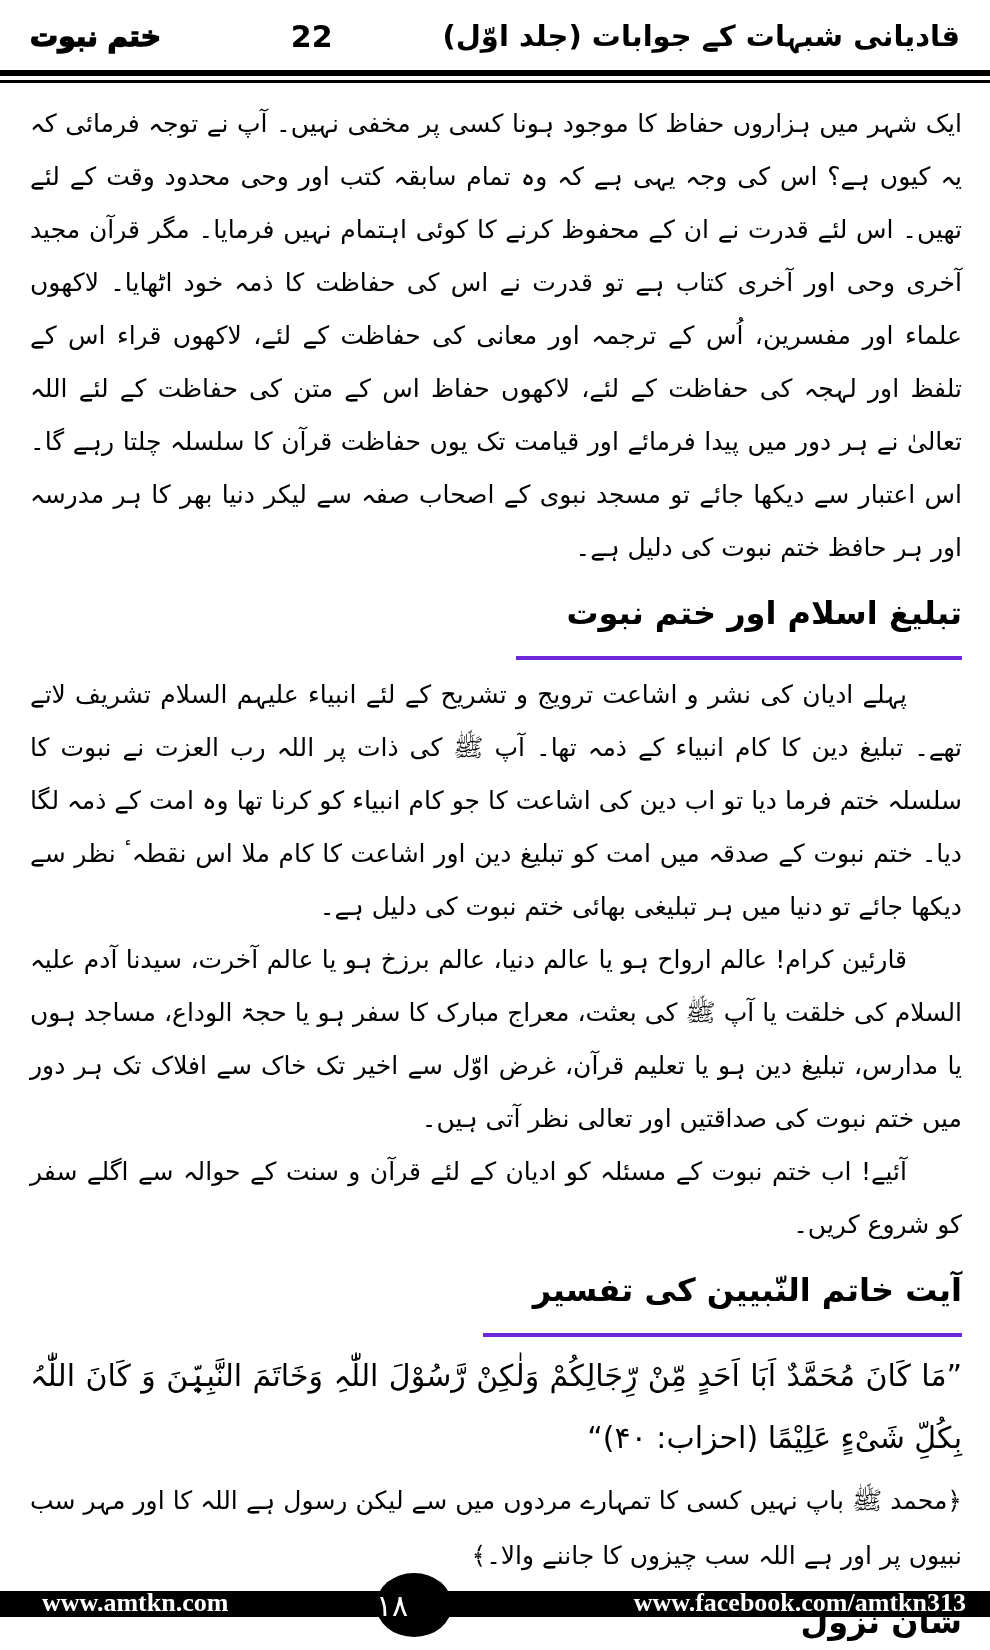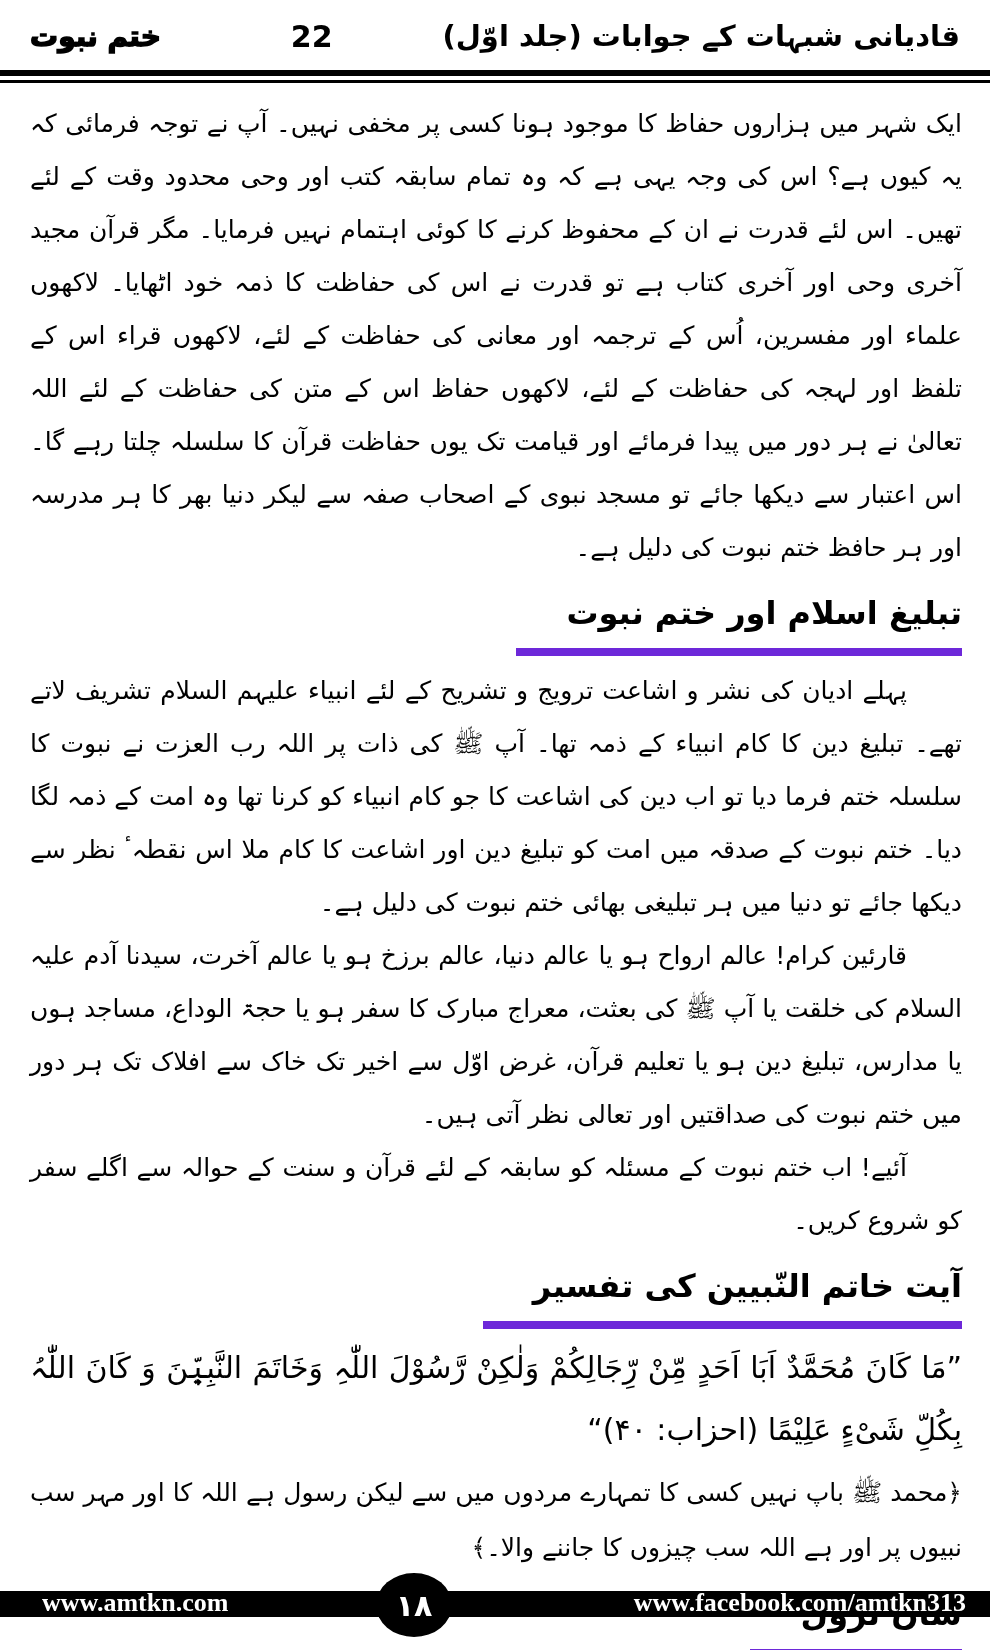--- a/index.html
+++ b/index.html
@@ -59,22 +59,22 @@
   }
   .indent { text-indent: 55px; }
   .section-heading {
     margin: 16px 0 8px 0;
     font-size: 32px;
     font-weight: bold;
     line-height: 46px;
   }
   .section-heading .underlined {
     display: inline-block;
-    border-bottom: 8px solid #6d28d9;
-    padding: 0 0 12px 50px; 
+    border-bottom: 4px solid #6d28d9;
+    padding: 0 0 20px 50px; 
   }
   .verse {
     margin: 8px 0 2px 0;
     font-size: 30px;
     font-weight: normal;
     line-height: 62px;
     text-align: justify;
   }
   .translation {
     margin: 4px 0 0 0;
@@ -111,23 +111,23 @@
   .footer-url.right { right: 24px; }
   .footer-oval {
     position: absolute;
     left: 376px; top: 0;
     width: 76px; height: 64px;
     background: #000;
     border-radius: 50%;
     color: #fff;
     display: flex;
     align-items: center;
-    justify-content: center;
+    justify-content: flex-start;
     font-size: 30px;
-    font-weight: bold;
+    font-weight: normal;
   }
 </style>
 </head>
 <body>
 
 <div class="page">
 
   <div class="header">
     <div class="book-title">قادیانی شبہات کے جوابات (جلد اوّل)</div>
     <div class="page-number-latin">22</div>
@@ -145,21 +145,21 @@
     <p class="para">ایک شہر میں ہزاروں حفاظ کا موجود ہونا کسی پر مخفی نہیں۔ آپ نے توجہ فرمائی کہ یہ کیوں ہے؟ اس کی وجہ یہی ہے کہ وہ تمام سابقہ کتب اور وحی محدود وقت کے لئے تھیں۔ اس لئے قدرت نے ان کے محفوظ کرنے کا کوئی اہتمام نہیں فرمایا۔ مگر قرآن مجید آخری وحی اور آخری کتاب ہے تو قدرت نے اس کی حفاظت کا ذمہ خود اٹھایا۔ لاکھوں علماء اور مفسرین، اُس کے ترجمہ اور معانی کی حفاظت کے لئے، لاکھوں قراء اس کے تلفظ اور لہجہ کی حفاظت کے لئے، لاکھوں حفاظ اس کے متن کی حفاظت کے لئے اللہ تعالیٰ نے ہر دور میں پیدا فرمائے اور قیامت تک یوں حفاظت قرآن کا سلسلہ چلتا رہے گا۔ اس اعتبار سے دیکھا جائے تو مسجد نبوی کے اصحاب صفہ سے لیکر دنیا بھر کا ہر مدرسہ اور ہر حافظ ختم نبوت کی دلیل ہے۔</p>
 
     <div class="section-heading">
       <span class="underlined">تبلیغ اسلام اور ختم نبوت</span>
     </div>
 
     <p class="para indent">پہلے ادیان کی نشر و اشاعت ترویج و تشریح کے لئے انبیاء علیہم السلام تشریف لاتے تھے۔ تبلیغ دین کا کام انبیاء کے ذمہ تھا۔ آپ ﷺ کی ذات پر اللہ رب العزت نے نبوت کا سلسلہ ختم فرما دیا تو اب دین کی اشاعت کا جو کام انبیاء کو کرنا تھا وہ امت کے ذمہ لگا دیا۔ ختم نبوت کے صدقہ میں امت کو تبلیغ دین اور اشاعت کا کام ملا اس نقطہٴ نظر سے دیکھا جائے تو دنیا میں ہر تبلیغی بھائی ختم نبوت کی دلیل ہے۔</p>
 
     <p class="para indent">قارئین کرام! عالم ارواح ہو یا عالم دنیا، عالم برزخ ہو یا عالم آخرت، سیدنا آدم علیہ السلام کی خلقت یا آپ ﷺ کی بعثت، معراج مبارک کا سفر ہو یا حجۃ الوداع، مساجد ہوں یا مدارس، تبلیغ دین ہو یا تعلیم قرآن، غرض اوّل سے اخیر تک خاک سے افلاک تک ہر دور میں ختم نبوت کی صداقتیں اور تعالی نظر آتی ہیں۔</p>
 
-    <p class="para indent">آئیے! اب ختم نبوت کے مسئلہ کو سابقہ کے لئے قرآن و سنت کے حوالہ سے اگلے سفر کو شروع کریں۔</p>
+    <p class="para indent">آئیے! اب ختم نبوت کے مسئلہ کو ادیان کے لئے قرآن و سنت کے حوالہ سے اگلے سفر کو شروع کریں۔</p>
 
     <div class="section-heading">
       <span class="underlined">آیت خاتم النّبیین کی تفسیر</span>
     </div>
 
     <p class="verse">”مَا کَانَ مُحَمَّدٌ اَبَا اَحَدٍ مِّنْ رِّجَالِکُمْ وَلٰکِنْ رَّسُوْلَ اللّٰہِ وَخَاتَمَ النَّبِیّٖنَ وَ کَانَ اللّٰہُ بِکُلِّ شَیْءٍ عَلِیْمًا (احزاب: ۴۰)“</p>
 
     <p class="translation">﴿محمد ﷺ باپ نہیں کسی کا تمہارے مردوں میں سے لیکن رسول ہے اللہ کا اور مہر سب نبیوں پر اور ہے اللہ سب چیزوں کا جاننے والا۔﴾</p>
 
     <div class="section-heading">

